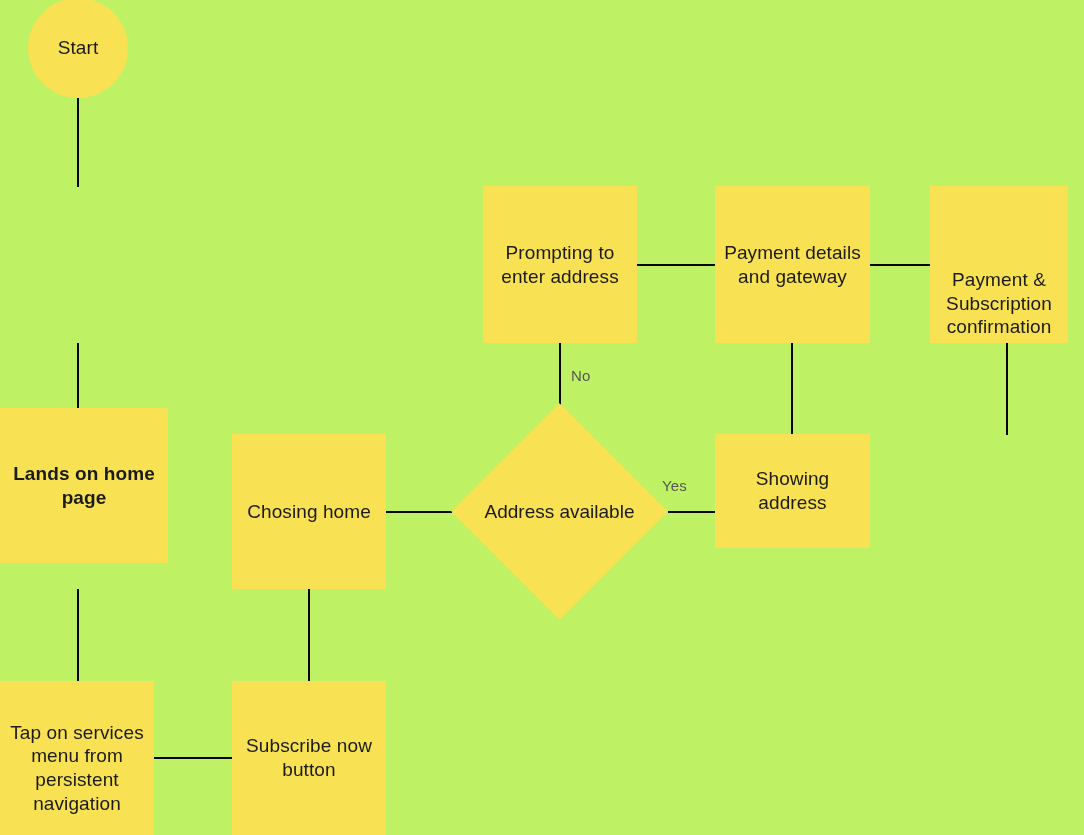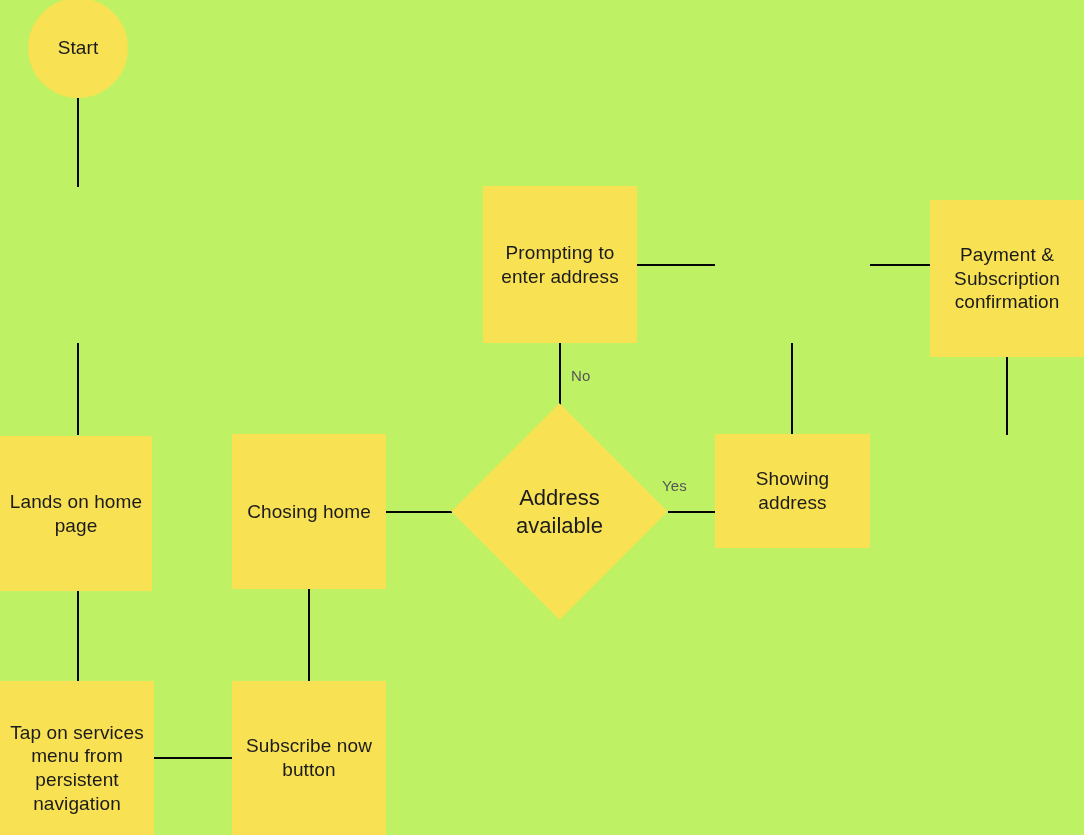--- a/index.html
+++ b/index.html
@@ -51,21 +51,21 @@
     top: 0;
     width: 100%;
     height: 100%;
     background: #F8E152;
     transform: rotate(45deg);
   }
   .diamond-label {
     position: relative;
     z-index: 2;
     color: #1b1b1b;
-    font-size: 22px;
+    font-size: 19px;
     line-height: 1.25;
     text-align: center;
   }
   .edge-label {
     position: absolute;
     color: #55565a;
     font-size: 15px;
     line-height: 1;
     letter-spacing: 0.2px;
     white-space: nowrap;
@@ -97,26 +97,29 @@
 
   <div class="node circle" style="left:28px; top:-2px; width:100px; height:100px;">
     <span>Start</span>
   </div>
 
 
   <div class="node rect" style="left:483px; top:186px; width:154px; height:157px;justify-content:center;">
     <span>Prompting to enter address</span>
   </div>
 
+  <div class="node rect" style="left:715px; top:186px; width:155px; height:157px;">
+    <span>Payment details and gateway</span>
+  </div>
 
-  <div class="node rect" style="left:930px; top:200px; width:154px; height:157px;">
+  <div class="node rect" style="left:930px; top:186px; width:138px; height:157px;align-items:flex-end;">
     <span>Payment &amp; Subscription confirmation</span>
   </div>
 
-  <div class="node rect" style="left:0px; top:436px; width:152px; height:155px;">
+  <div class="node rect" style="left:0px; top:408px; width:168px; height:155px;font-weight:bold;">
     <span>Lands on home page</span>
   </div>
 
   <div class="node rect" style="left:232px; top:434px; width:154px; height:155px;">
     <span>Chosing home</span>
   </div>
 
   <div class="diamond-wrap" style="left:483px; top:435px; width:153px; height:153px;">
     <div class="diamond-shape"></div>
     <div class="diamond-label">Address available</div>

